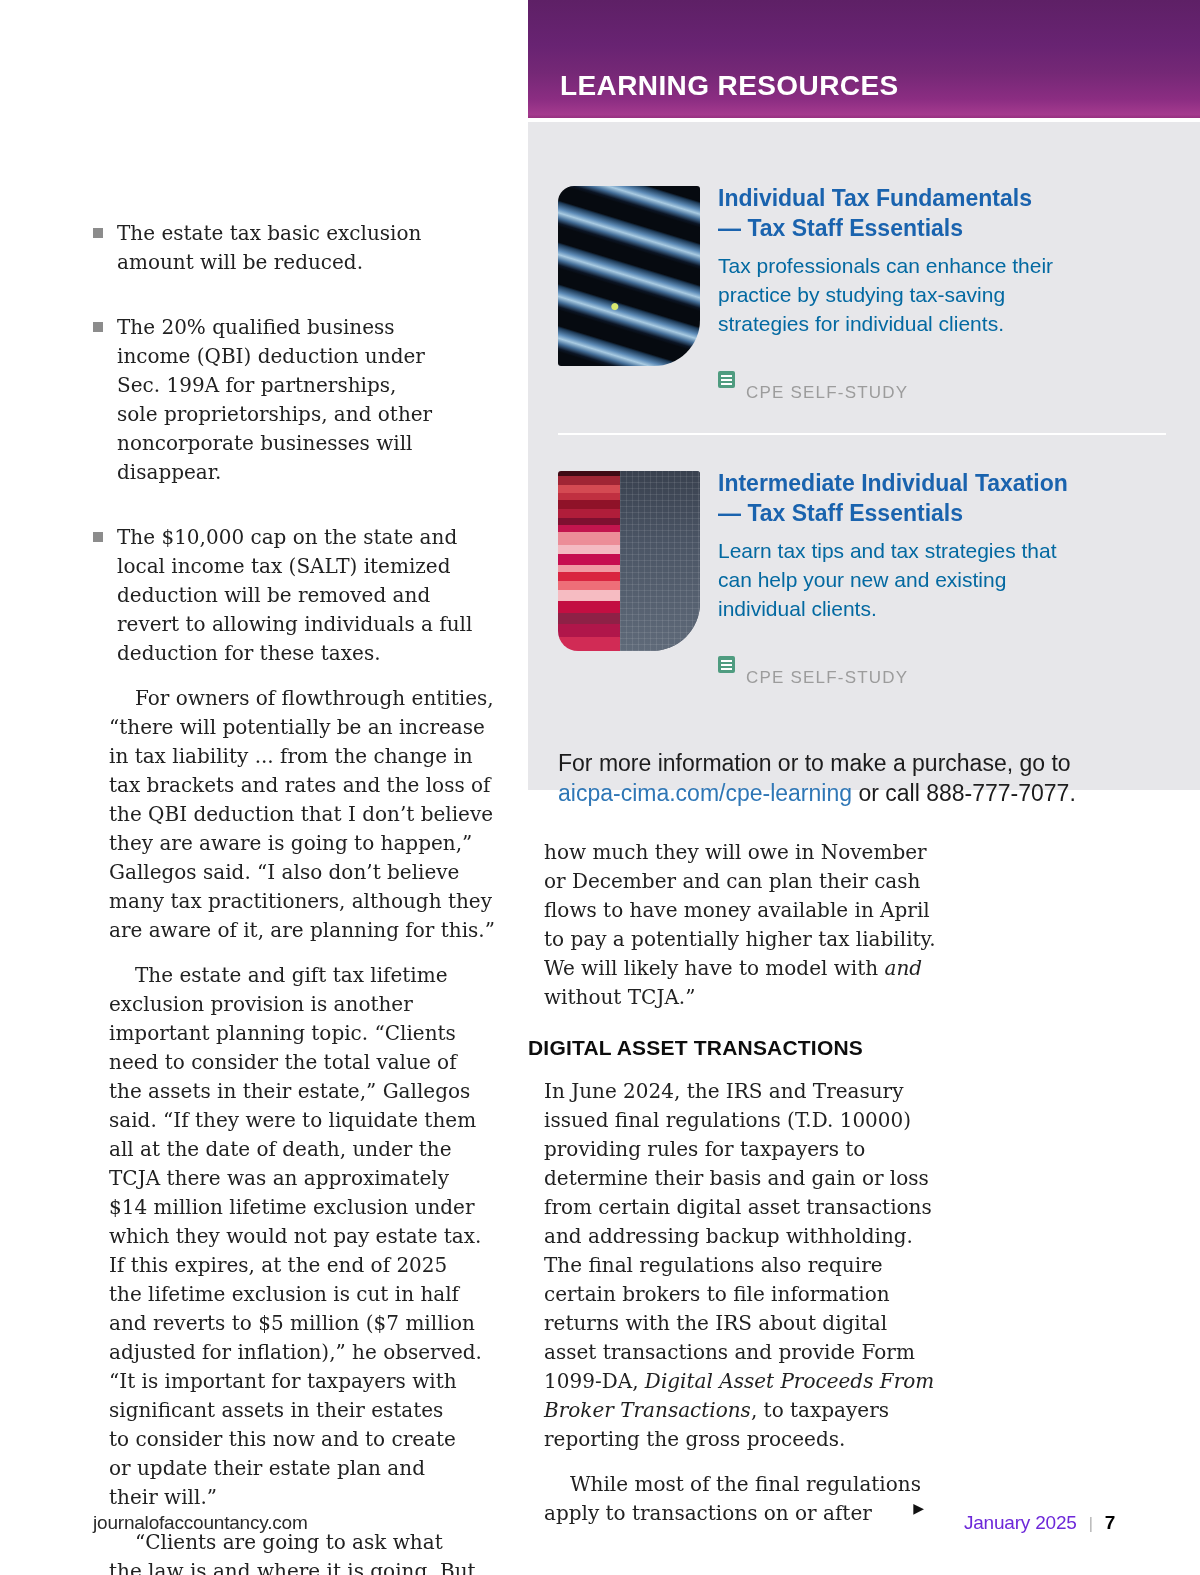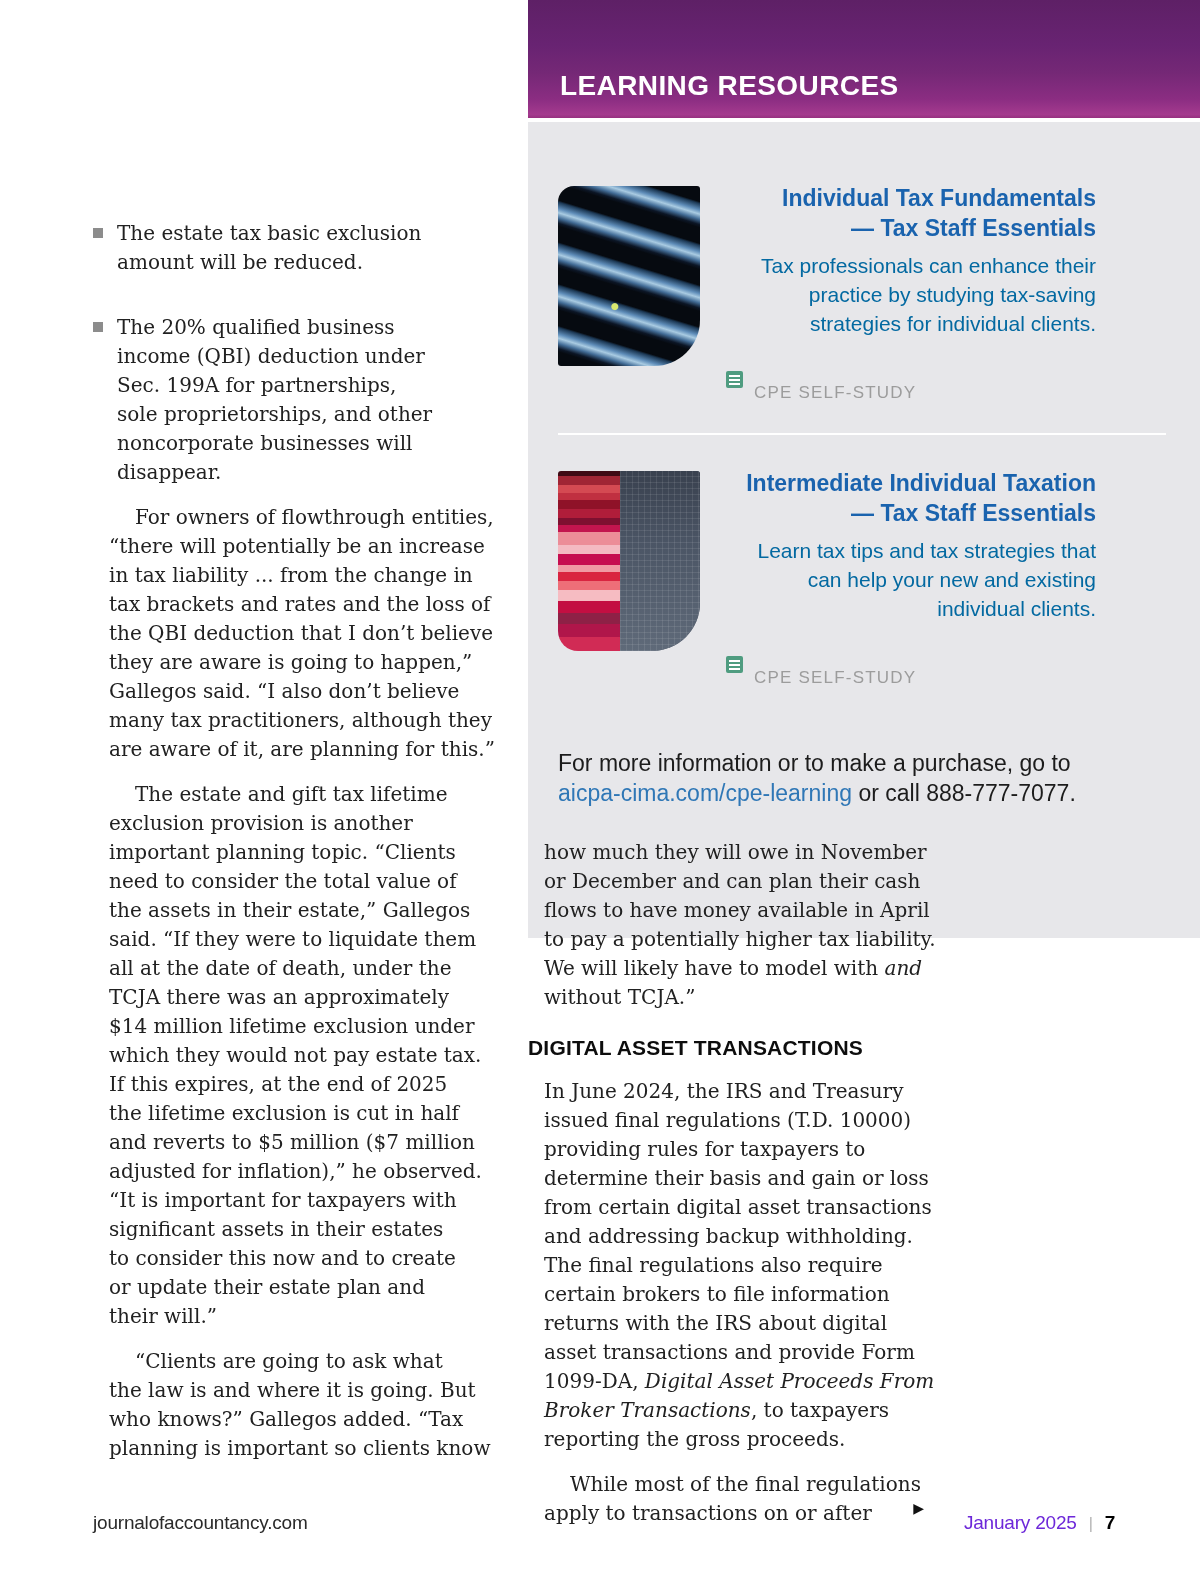--- a/index.html
+++ b/index.html
@@ -1,20 +1,20 @@
 <!DOCTYPE html>
 <html><head>
 <meta charset="utf-8">
 <style>
   html,body{margin:0;padding:0;background:#fff;}
   .page{position:relative;width:1200px;height:1575px;background:#ffffff;overflow:hidden;
         font-family:"Liberation Sans",sans-serif;}
 
   
-  .lr-panel{position:absolute;left:528px;top:0;width:672px;height:938px;}
+  .lr-panel{position:absolute;left:528px;top:0;width:672px;height:790px;}
   .lr-header{position:absolute;left:0;top:0;right:0;height:118px;
     background:linear-gradient(180deg,#5e2066 0%,#682372 38%,#752876 62%,#8b2d82 84%,#a43a8e 97%,#96307f 100%);
     display:flex;align-items:flex-end;padding:0 0 16px 32px;box-sizing:border-box;}
   .lr-header .lr-title{color:#ffffff;font-size:28px;font-weight:bold;letter-spacing:.4px;}
   .lr-body{position:absolute;left:0;top:122px;right:0;bottom:0;background:#e7e7ea;
     padding:64px 30px 0 30px;box-sizing:border-box;}
   .course{display:flex;}
   .thumb{width:142px;height:180px;flex:none;overflow:hidden;}
   .thumb-1{border-radius:16px 3px 46px 3px;
     background:
@@ -28,21 +28,21 @@
       #3f0a14 0 3%,#a02534 3% 8%,#d44a52 8% 12%,#c03040 12% 16%,
       #8f1228 16% 21%,#b01d3a 21% 26%,#7e1030 26% 30%,#c2154e 30% 34%,
       #ec8d98 34% 41%,#f4bac2 41% 46%,#c60e50 46% 52%,#f09aa4 52% 56%,
       #d92440 56% 61%,#ee6e78 61% 66%,#f6bcc2 66% 72%,#c30f42 72% 79%,
       #8e2146 79% 85%,#b0164a 85% 92%,#d12b55 92% 100%);}
   .t2-right{width:56%;height:100%;background-color:#4b5565;
     background-image:
       repeating-linear-gradient(0deg, rgba(255,255,255,.09) 0 1px, rgba(0,0,0,0) 1px 6px),
       repeating-linear-gradient(90deg, rgba(255,255,255,.09) 0 1px, rgba(0,0,0,0) 1px 6px),
       linear-gradient(180deg,#39414f 0%,#4b5565 40%,#5f6a79 100%);}
-  .course-info{padding-left:26px;text-align:right;}
+  .course-info{padding-left:18px;}
   .course-title{color:#1a63ae;font-size:23px;font-weight:bold;line-height:30px;margin-top:-3px;}
   .course-desc{color:#0369a1;font-size:21px;line-height:29px;margin-top:8px;max-width:370px;}
   .badge{display:flex;align-items:center;margin-top:18px;}
   .badge-icon{width:17px;height:17px;background:#4f9c80;border-radius:2px;position:relative;flex:none;}
   .badge-icon::before{content:"";position:absolute;left:3px;right:3px;top:4px;height:10px;
     background:repeating-linear-gradient(180deg,#fff 0 1.8px, rgba(0,0,0,0) 1.8px 4px);}
   .badge-label{color:#9c9c9c;font-size:17px;letter-spacing:1.2px;margin-left:11px;margin-top:27px;}
   .course-divider{border:none;border-top:2px solid #ffffff;margin:30px 4px 36px 0;}
   .lr-info{margin:60px 0 0 0;font-size:23px;line-height:30px;color:#1c1c1c;max-width:560px;}
   .lr-info a{color:#2f77b6;text-decoration:none;}
@@ -125,20 +125,24 @@
 
   <div class="col col-left" id="col-left">
       <div class="bullet">
         <span class="marker"></span>
         <span class="btext">The estate tax basic exclusion<br>amount will be reduced.</span>
       </div>
       <div class="bullet">
         <span class="marker"></span>
         <span class="btext">The 20% qualified business<br>income (QBI) deduction under<br>Sec. 199A for partnerships,<br>sole proprietorships, and other<br>noncorporate businesses will<br>disappear.</span>
       </div>
+      <div class="bullet">
+        <span class="marker"></span>
+        <span class="btext">The $10,000 cap on the state and<br>local income tax (SALT) itemized<br>deduction will be removed and<br>revert to allowing individuals a full<br>deduction for these taxes.</span>
+      </div>
       <p class="para para-wrap">For owners of flowthrough entities,<br>“there will potentially be an increase<br>in tax liability ... from the change in<br>tax brackets and rates and the loss of<br>the QBI deduction that I don’t believe<br>they are aware is going to happen,”<br>Gallegos said. “I also don’t believe<br>many tax practitioners, although they<br>are aware of it, are planning for this.”</p>
       <p class="para para-wrap">The estate and gift tax lifetime<br>exclusion provision is another<br>important planning topic. “Clients<br>need to consider the total value of<br>the assets in their estate,” Gallegos<br>said. “If they were to liquidate them<br>all at the date of death, under the<br>TCJA there was an approximately<br>$14 million lifetime exclusion under<br>which they would not pay estate tax.<br>If this expires, at the end of 2025<br>the lifetime exclusion is cut in half<br>and reverts to $5 million ($7 million<br>adjusted for inflation),” he observed.<br>“It is important for taxpayers with<br>significant assets in their estates<br>to consider this now and to create<br>or update their estate plan and<br>their will.”</p>
       <p class="para para-wrap">“Clients are going to ask what<br>the law is and where it is going. But<br>who knows?” Gallegos added. “Tax<br>planning is important so clients know</p>
     </div>
   <div class="col col-right" id="col-right">
       <p class="para-ni para-wrap">how much they will owe in November<br>or December and can plan their cash<br>flows to have money available in April<br>to pay a potentially higher tax liability.<br>We will likely have to model with <em>and</em><br>without TCJA.”</p>
       <div class="heading">DIGITAL ASSET TRANSACTIONS</div>
       <p class="para-ni para-wrap">In June 2024, the IRS and Treasury<br>issued final regulations (T.D. 10000)<br>providing rules for taxpayers to<br>determine their basis and gain or loss<br>from certain digital asset transactions<br>and addressing backup withholding.<br>The final regulations also require<br>certain brokers to file information<br>returns with the IRS about digital<br>asset transactions and provide Form<br>1099-DA, <em>Digital Asset Proceeds From</em><br><em>Broker Transactions</em>, to taxpayers<br>reporting the gross proceeds.</p>
       <p class="para para-wrap">While most of the final regulations<br>apply to transactions on or after<span class="cont-arrow">▶</span></p>
     </div>

